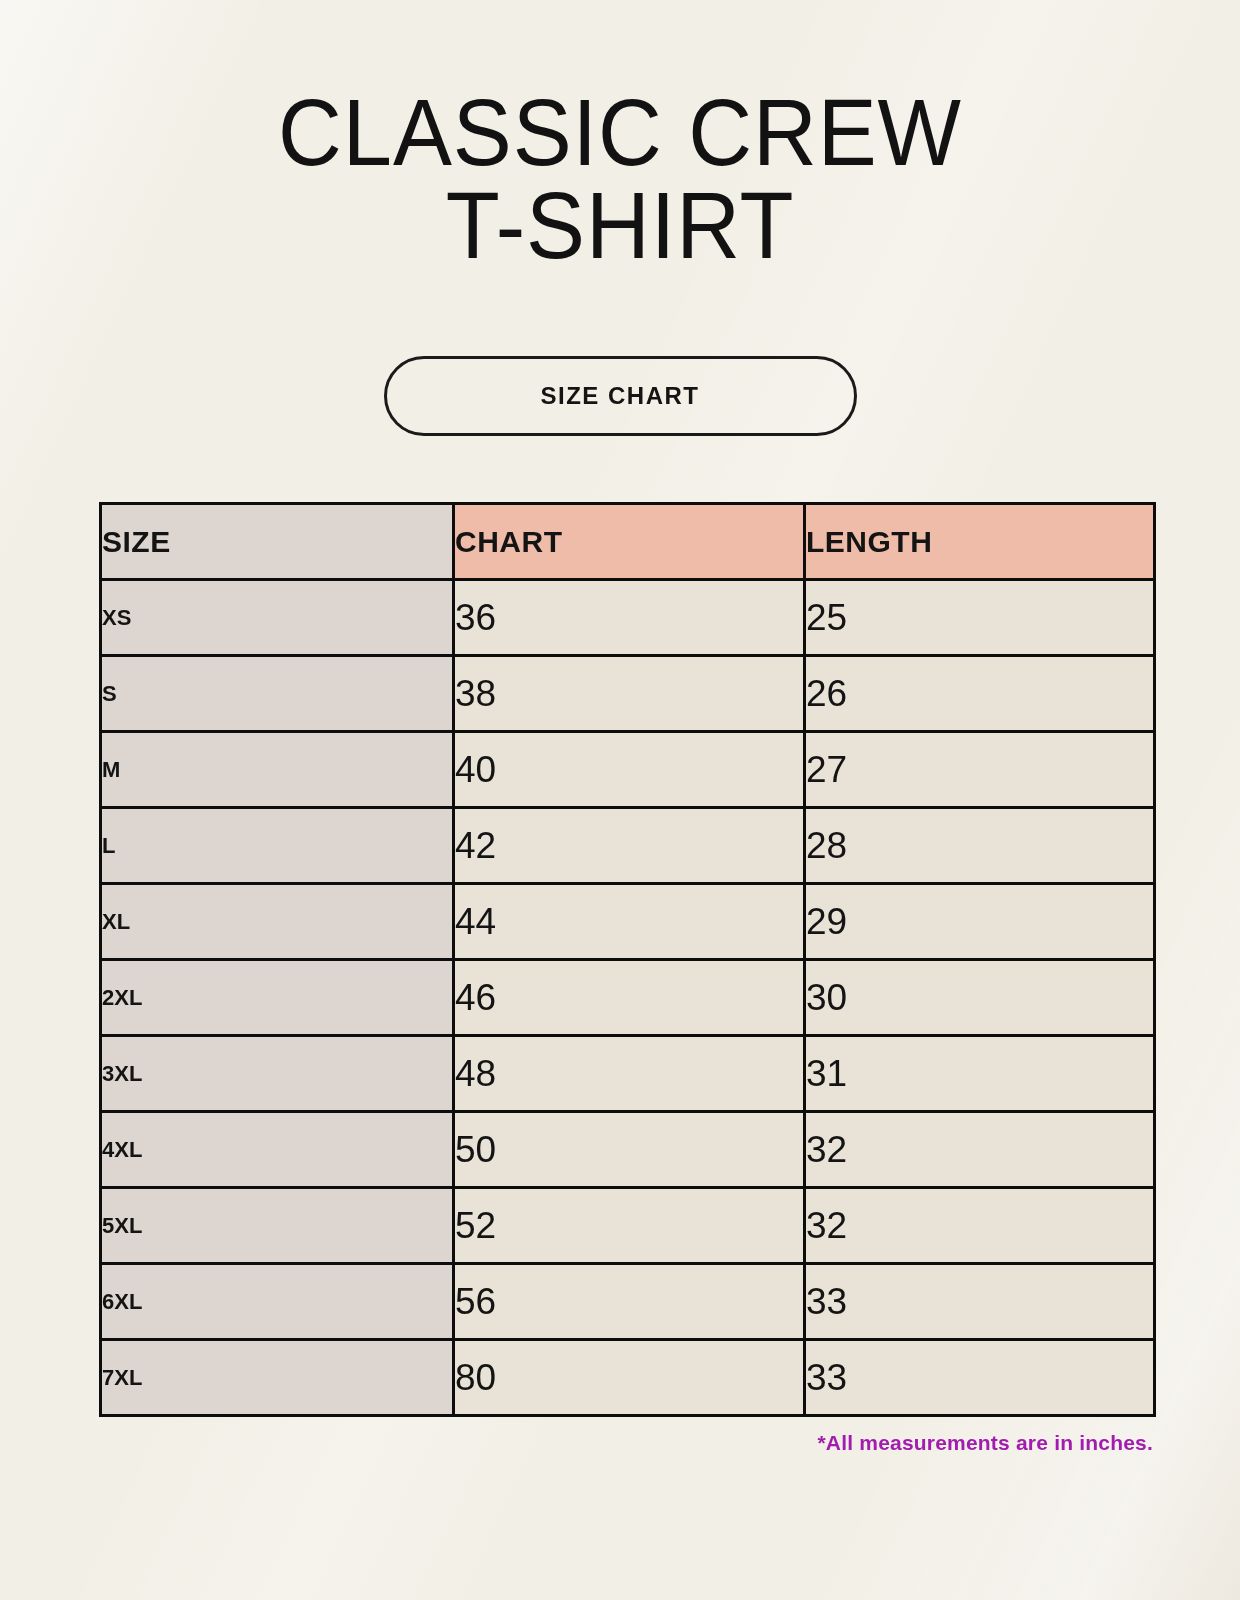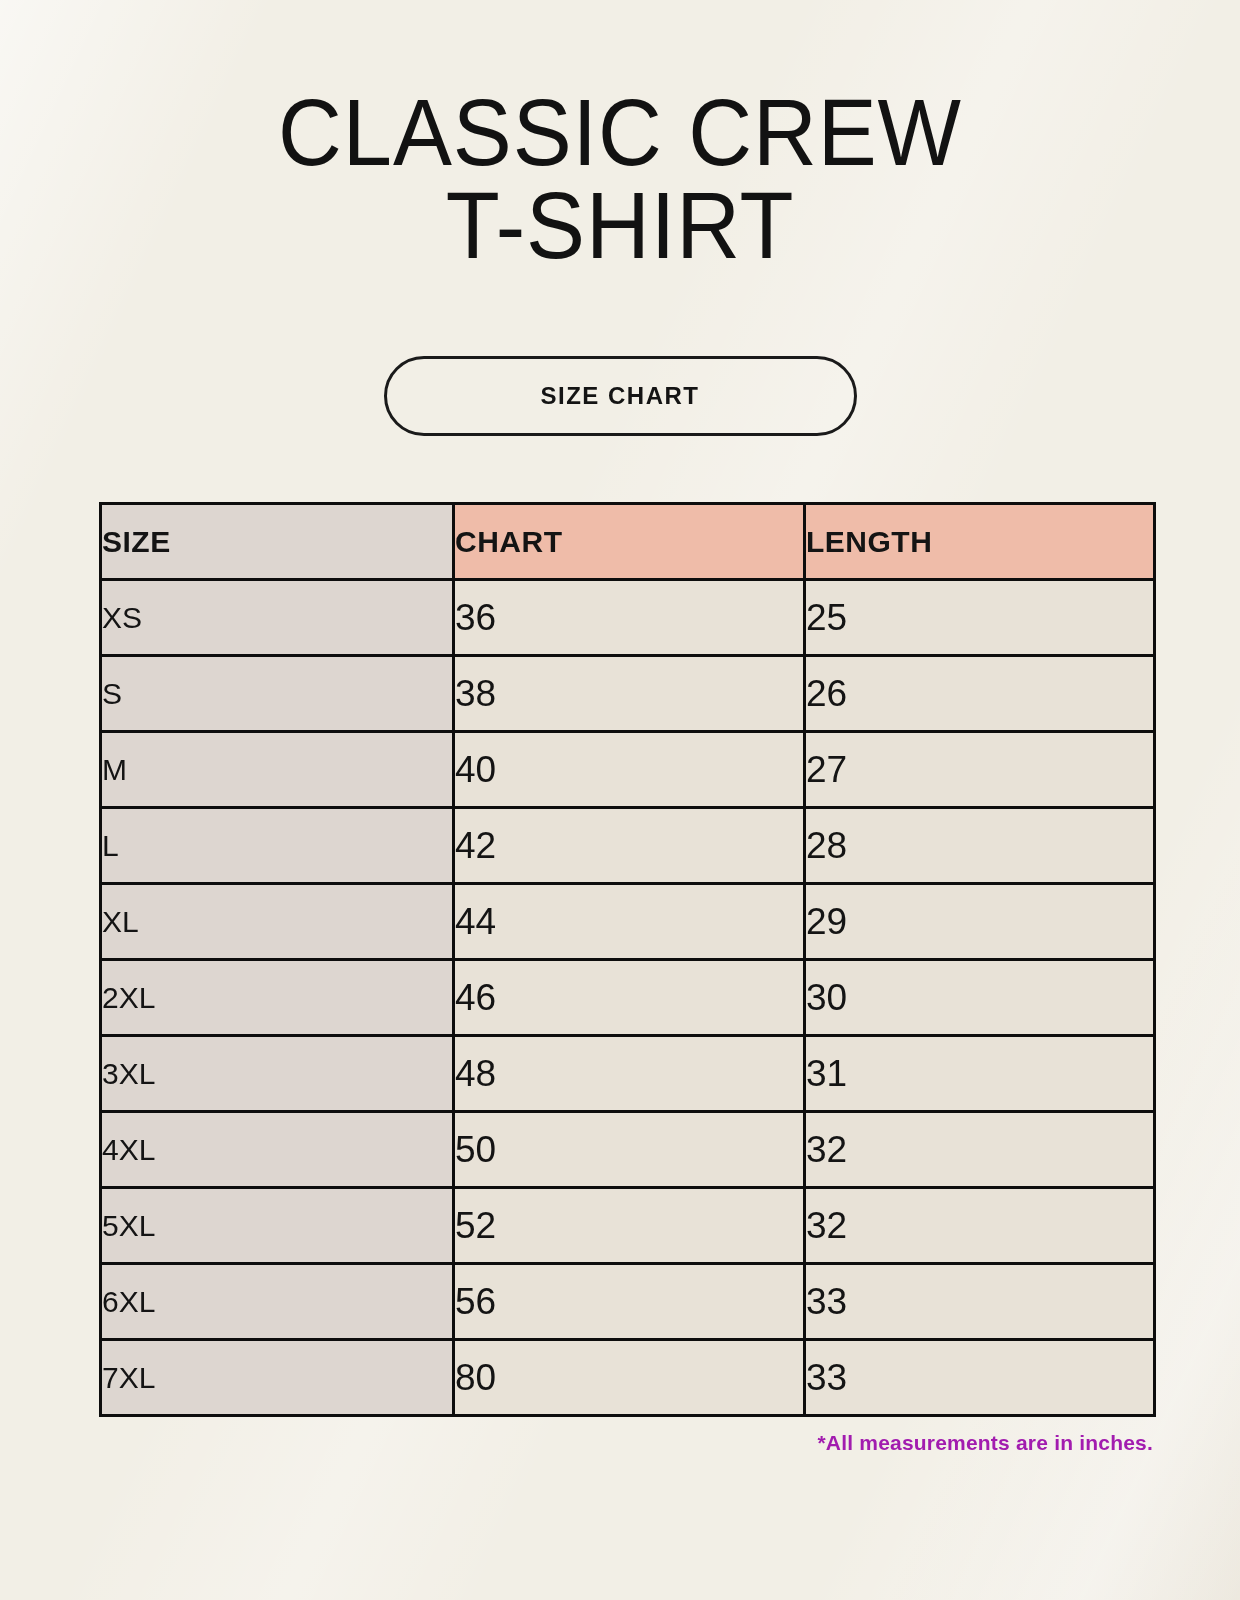--- a/index.html
+++ b/index.html
@@ -71,22 +71,22 @@
   }
   .size-table thead th {
     background: var(--header-accent, #efbca9);
     font-size: 30px;
     font-weight: 700;
     letter-spacing: 0.5px;
   }
   .size-table thead th.col-size { background: var(--size-column, #ddd6d0); }
   .size-table tbody .size-cell {
     background: var(--size-column, #ddd6d0);
-    font-size: 30px;
-    font-weight: 400;
+    font-size: 22px;
+    font-weight: 700;
   }
   .size-table tbody .value-cell {
     background: var(--data-cell, #e8e2d7);
     font-size: 37px;
     font-weight: 400;
   }
 
   .footnote {
     width: 1054px;
     margin: 14px 0 0 99px;

